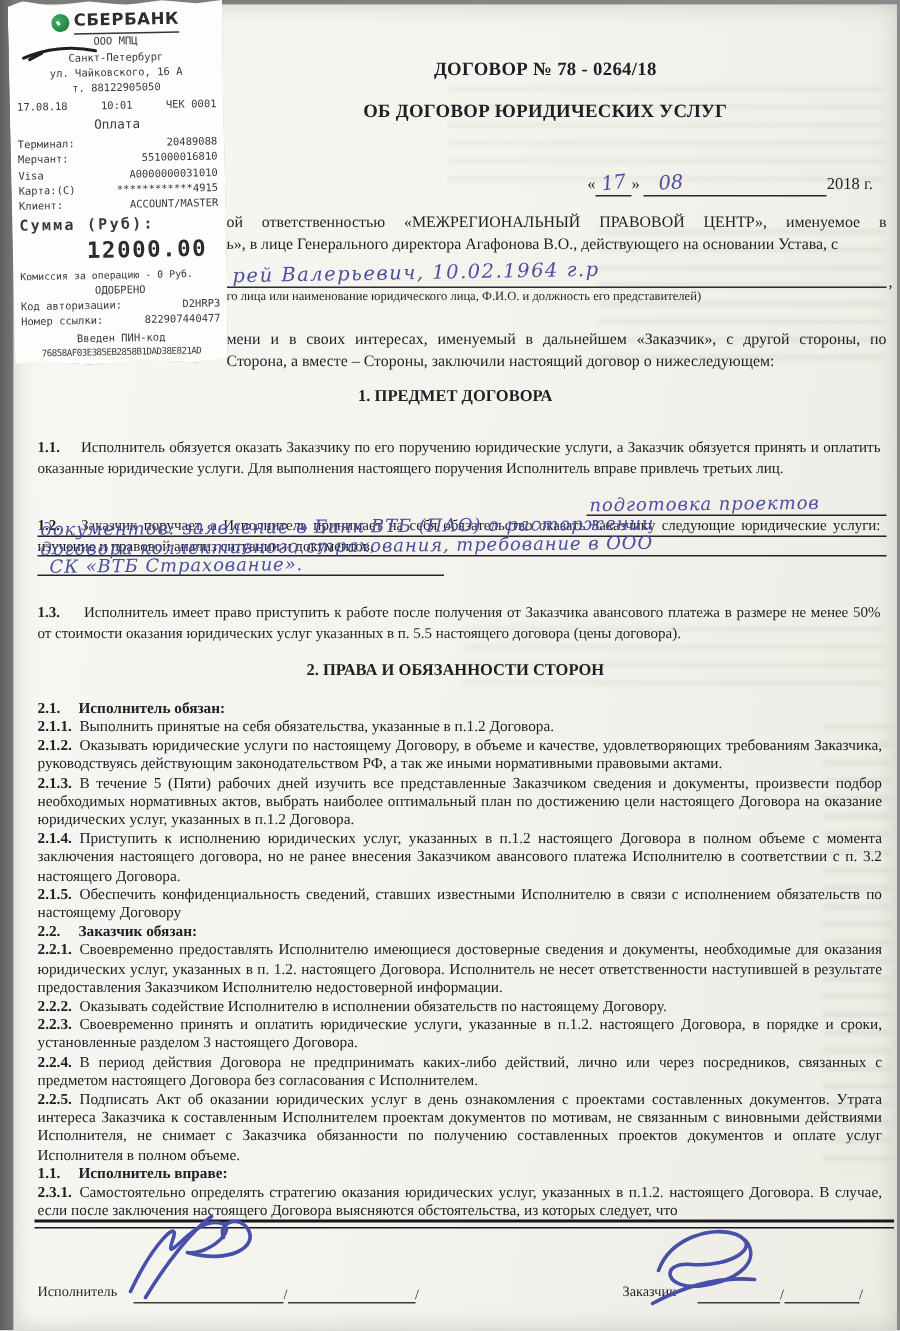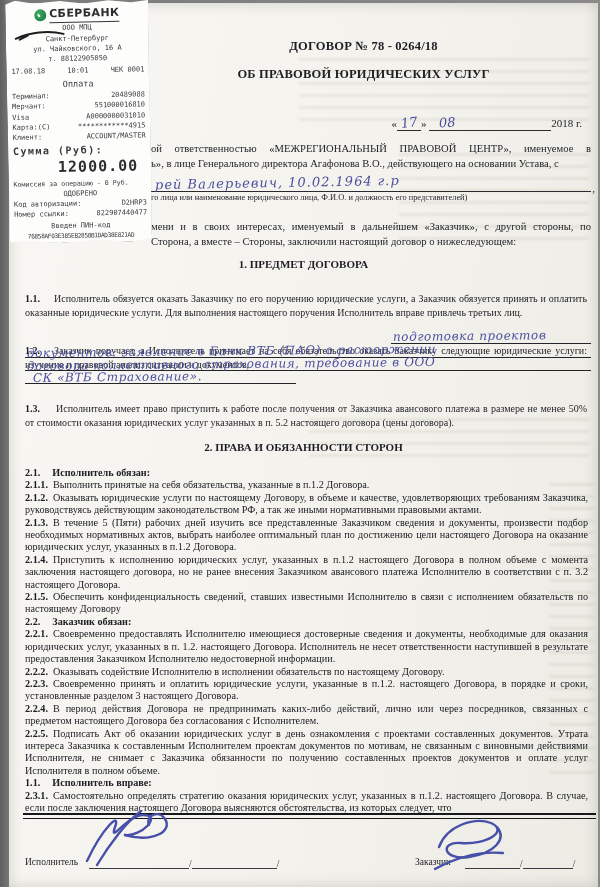--- a/index.html
+++ b/index.html
@@ -71,21 +71,21 @@
 
 <div class="scan">
   <div class="page">
 
     <div class="bleed" style="left:290px;top:55px;width:290px;height:70px;"></div>
     <div class="bleed" style="left:390px;top:150px;width:190px;height:95px;"></div>
     <div class="bleed" style="left:300px;top:415px;width:280px;height:48px;"></div>
     <div class="bleed" style="left:540px;top:480px;width:45px;height:300px;"></div>
 
     <div class="doc-title">ДОГОВОР № 78 - 0264/18</div>
-    <div class="doc-sub">ОБ ПРАВОВОЙ ЮРИДИЧЕСКИХ УСЛУГ</div>
+    <div class="doc-sub">ОБ ДОГОВОР ЮРИДИЧЕСКИХ УСЛУГ</div>
 
     <div class="dateline">
       <span>«</span><span class="blank d-day"><span class="hw">17</span></span><span>»</span>
       <span class="blank d-mon"><span class="hw">08</span></span><span>2018 г.</span>
     </div>
 
     <div class="intro jlast" style="top:138px;">ой ответственностью «МЕЖРЕГИОНАЛЬНЫЙ ПРАВОВОЙ ЦЕНТР», именуемое в</div>
     <div class="intro" style="top:153px;">ь», в лице Генерального директора Агафонова В.О., действующего на основании Устава, с</div>
 
     <div class="hand-line">
@@ -109,21 +109,21 @@
     <div class="rline" style="top:341px;">
         <span class="hw" style="position:absolute;left:2px;bottom:-1px;">документов: заявление в Банк ВТБ (ПАО) о расторжении</span>
       </div>
     <div class="rline" style="top:367px;right:auto;width:46%;">
         <span class="hw" style="position:absolute;left:8px;bottom:-1px;">СК «ВТБ Страхование».</span>
       </div>
     <div class="rline" style="top:354px;">
         <span class="hw" style="position:absolute;left:2px;bottom:-1px;">договора коллективного страхования, требование в ООО</span>
       </div>
 
-    <p class="para tight" style="top:389px;"><b>1.3.</b><span>Исполнитель имеет право приступить к работе после получения от Заказчика авансового платежа в размере не менее 50% от стоимости оказания юридических услуг указанных в п. 5.2 настоящего договора (цены договора).</span></p>
+    <p class="para tight" style="top:389px;"><b>1.3.</b><span>Исполнитель имеет право приступить к работе после получения от Заказчика авансового платежа в размере не менее 50% от стоимости оказания юридических услуг указанных в п. 5.5 настоящего договора (цены договора).</span></p>
 
     <div class="sec-head" style="top:438px;">2. ПРАВА И ОБЯЗАННОСТИ СТОРОН</div>
 
     <div class="s2wrap">
       <p class="hd"><b>2.1.</b><span>Исполнитель обязан:</span></p>
       <p><b>2.1.1.</b><span>Выполнить принятые на себя обязательства, указанные в п.1.2 Договора.</span></p>
       <p><b>2.1.2.</b><span>Оказывать юридические услуги по настоящему Договору, в объеме и качестве, удовлетворяющих требованиям Заказчика, руководствуясь действующим законодательством РФ, а так же иными нормативными правовыми актами.</span></p>
       <p><b>2.1.3.</b><span>В течение 5 (Пяти) рабочих дней изучить все представленные Заказчиком сведения и документы, произвести подбор необходимых нормативных актов, выбрать наиболее оптимальный план по достижению цели настоящего Договора на оказание юридических услуг, указанных в п.1.2 Договора.</span></p>
       <p><b>2.1.4.</b><span>Приступить к исполнению юридических услуг, указанных в п.1.2 настоящего Договора в полном объеме с момента заключения настоящего договора, но не ранее внесения Заказчиком авансового платежа Исполнителю в соответствии с п. 3.2 настоящего Договора.</span></p>
       <p><b>2.1.5.</b><span>Обеспечить конфиденциальность сведений, ставших известными Исполнителю в связи с исполнением обязательств по настоящему Договору</span></p>

